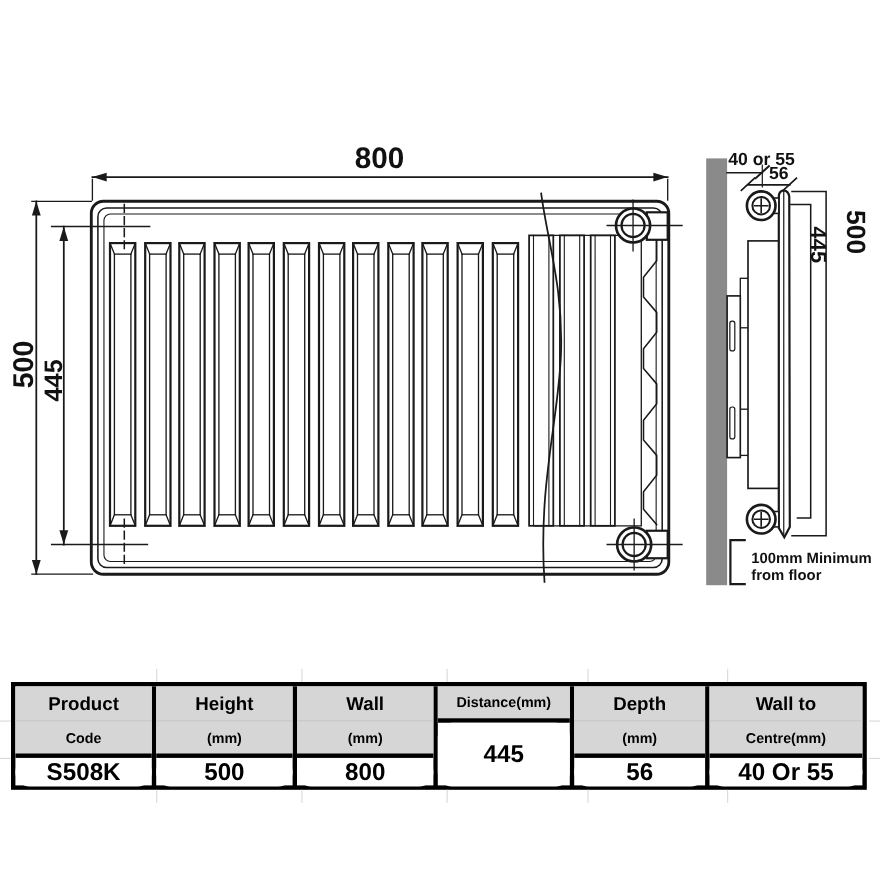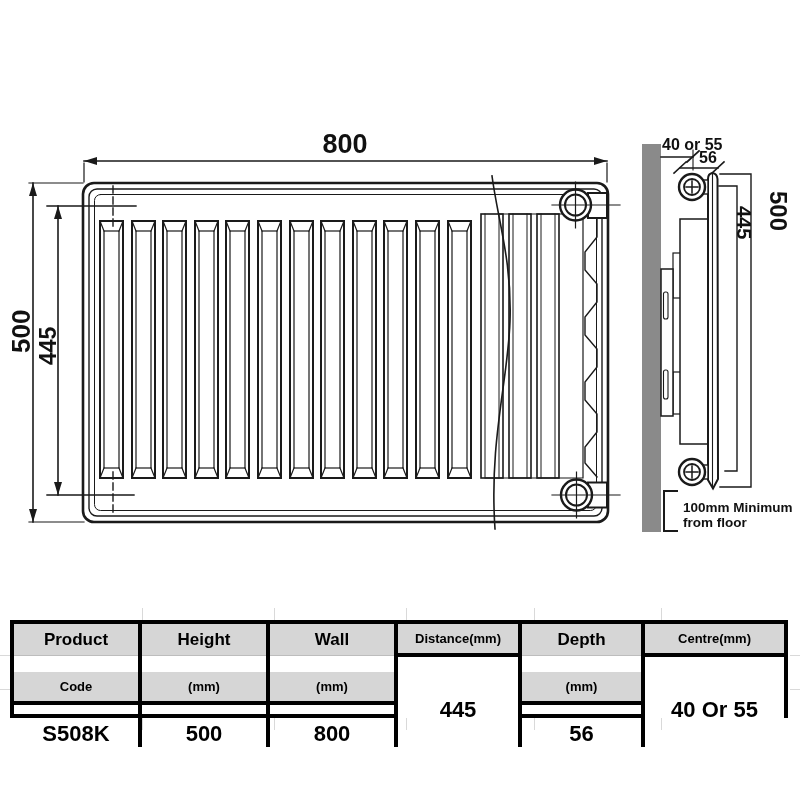--- a/index.html
+++ b/index.html
@@ -5,21 +5,21 @@
   html,body{margin:0;padding:0;background:#fff;}
   body{font-family:"Liberation Sans", sans-serif;}
   .page{position:relative;width:800px;height:800px;background:#ffffff;overflow:hidden;margin-top:31px;}
   .drawing{position:absolute;left:0;top:0;}
   svg text{fill:#111;font-family:"Liberation Sans", sans-serif;font-weight:bold;}
 
   
   .spec-table{position:absolute;left:10px;top:589px;width:778px;height:98px;
     box-sizing:border-box;border:4px solid #000;display:grid;
     grid-template-columns:128px 128px 128px 124px 123px 1fr;background:#fff;}
-  .col{display:flex;flex-direction:column;box-sizing:border-box;gap:16px;}
+  .col{display:flex;flex-direction:column;box-sizing:border-box;}
   .col.bordered{border-right:4px solid #000;}
   .hl1{height:31px;background:#d6d6d6;border-bottom:1px solid #bdbdbd;
     display:flex;align-items:center;justify-content:center;
     font-size:17px;font-weight:bold;color:#000;}
   .hl2{height:29px;background:#d6d6d6;border-bottom:4px solid #000;
     display:flex;align-items:center;justify-content:center;
     font-size:13px;font-weight:bold;color:#000;box-sizing:content-box;}
   .val{flex:1;display:flex;align-items:center;justify-content:center;
     font-size:22px;font-weight:bold;color:#000;background:#fff;border-radius:13px;}
 
@@ -206,20 +206,21 @@
     <div class="col bordered">
       <div class="hl2">Distance(mm)</div>
       <div class="val">445</div>
     </div>
     <div class="col bordered">
       <div class="hl1">Depth</div>
       <div class="hl2">(mm)</div>
       <div class="val">56</div>
     </div>
     <div class="col">
+      <div class="hl1">Wall to</div>
       <div class="hl2">Centre(mm)</div>
       <div class="val">40 Or 55</div>
     </div>
   </div>
 
   <div class="stub v" style="left:142px;top:577px;"></div>
   <div class="stub v" style="left:274px;top:577px;"></div>
   <div class="stub v" style="left:406px;top:577px;"></div>
   <div class="stub v" style="left:534px;top:577px;"></div>
   <div class="stub v" style="left:661px;top:577px;"></div>

